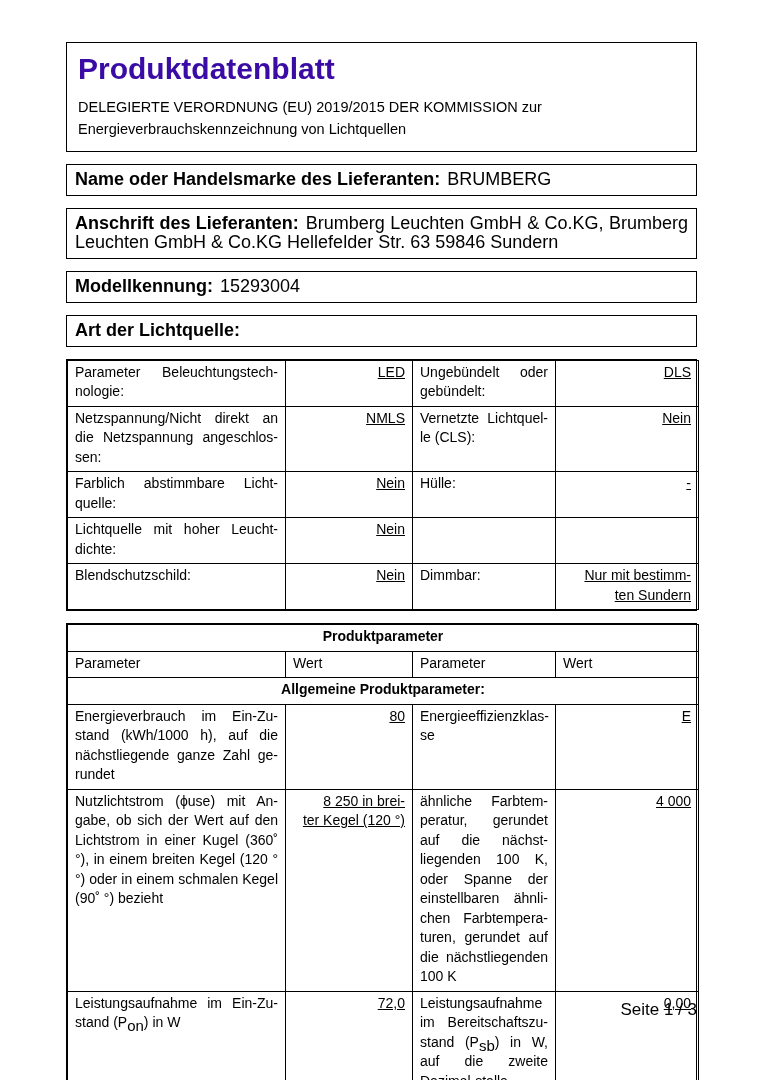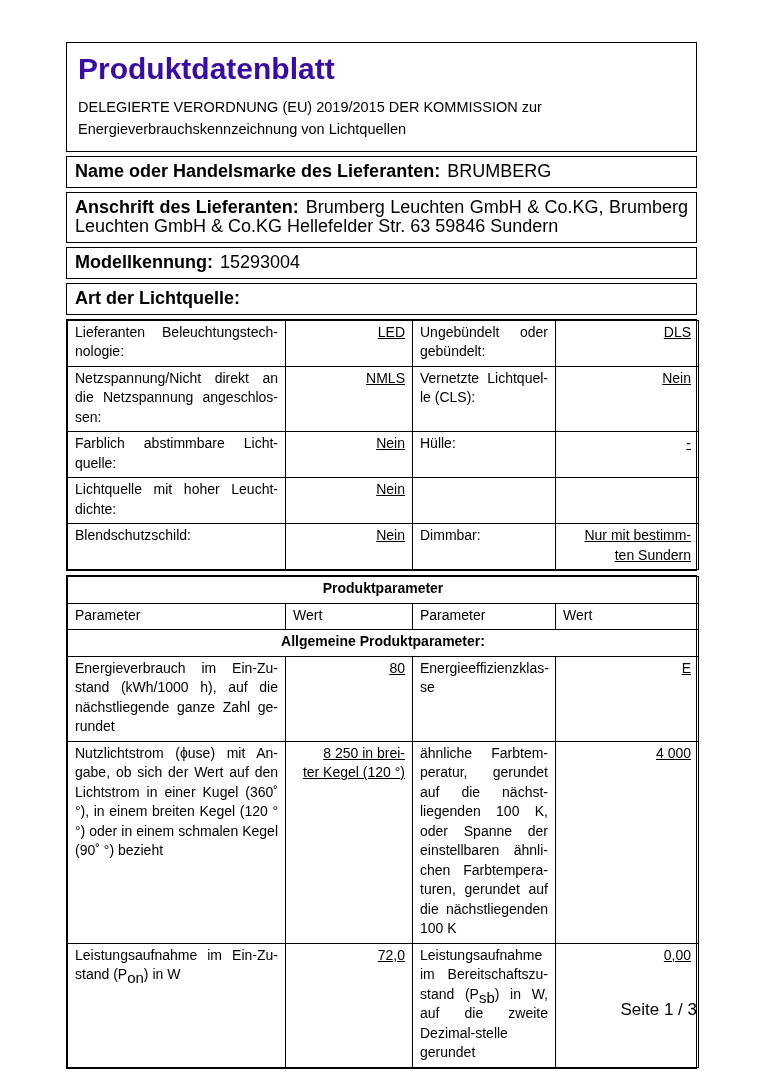--- a/index.html
+++ b/index.html
@@ -3,21 +3,21 @@
 <meta charset="utf-8">
 <title>Produktdatenblatt</title>
 <style>
   * { margin:0; padding:0; box-sizing:border-box; }
   html,body { background:#ffffff; }
   .page {
     position:relative; width:764px; height:1080px; background:#ffffff;
     font-family:"Liberation Sans", sans-serif; color:#000000; overflow:hidden;
   }
   .content { position:absolute; left:66px; top:42px; width:631px; }
-  .box { border:1.5px solid #000000; margin-bottom:4px; }
+  .box { border:1.5px solid #000000; margin-bottom:12px; }
   .title-box { padding:9px 12px 10px 11px; }
   .doc-title { font-size:30px; font-weight:bold; color:#3a0ca5; margin-bottom:11px; }
   .doc-subtitle { font-size:14.5px; line-height:1.5; }
   .label-row { padding:5px 8px 6px; font-size:18px; line-height:19px; text-align:justify; }
   .label-row b { font-weight:bold; }
   .label-row .val-inline { margin-left:7px; }
   table { width:100%; border-collapse:collapse; table-layout:fixed; }
   td {
     border:1.5px solid #000000; vertical-align:top;
     padding:2px 7px 4px; font-size:14px; line-height:19.5px;
@@ -62,21 +62,21 @@
     <div class="box">
       <table>
         <colgroup>
             <col style="width:218px">
             <col style="width:127px">
             <col style="width:143px">
             <col style="width:143px">
           </colgroup>
         <tbody>
             <tr>
-          <td class="param">Lieferanten Beleuchtungstech-nologie:</td>
+          <td class="param">Parameter Beleuchtungstech-nologie:</td>
           <td class="val">LED</td>
           <td class="param">Ungebündelt oder gebündelt:</td>
           <td class="val">DLS</td>
         </tr>
         <tr>
           <td class="param">Netzspannung/Nicht direkt an die Netzspannung angeschlos-sen:</td>
           <td class="val">NMLS</td>
           <td class="param">Vernetzte Lichtquel-le (CLS):</td>
           <td class="val">Nein</td>
         </tr>

